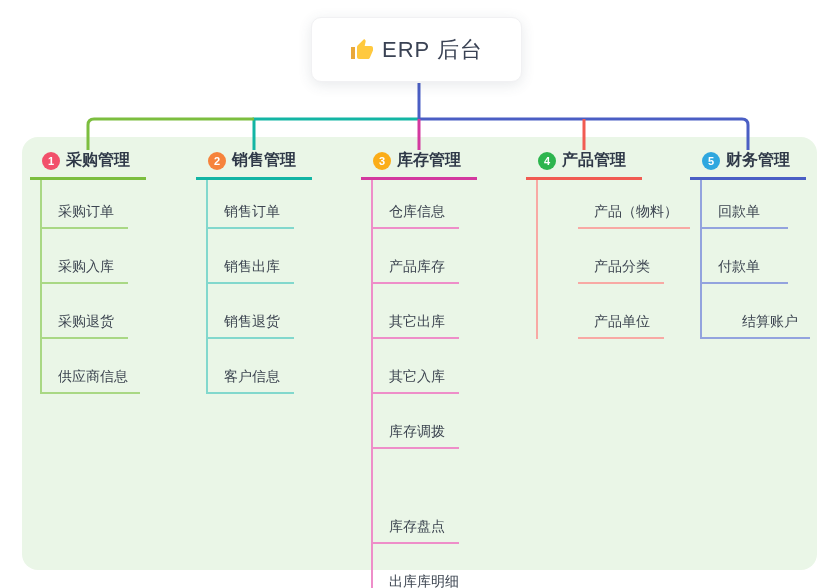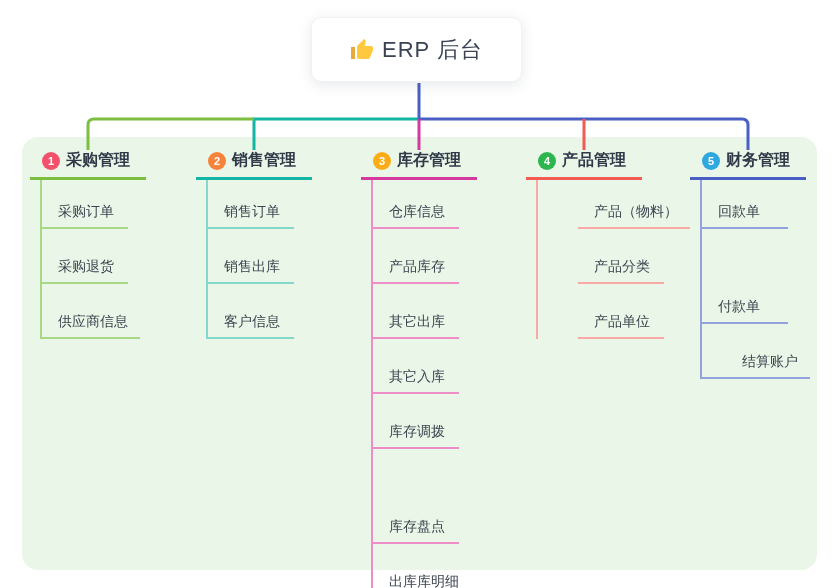--- a/index.html
+++ b/index.html
@@ -76,39 +76,45 @@
 <div class="branch b0">
   <div class="branch-title" style="border-bottom-color: rgb(124, 190, 63);">
     <span class="badge" style="background: rgb(242, 80, 107);">1</span>
     <span class="branch-label">采购管理</span>
   </div>
   <div class="children" style="border-left-color: rgb(169, 216, 132);">
       <div class="child" style="border-bottom-color: rgb(169, 216, 132);">
         <span class="child-label">采购订单</span>
       </div>
       <div class="child" style="border-bottom-color: rgb(169, 216, 132);">
+        <span class="child-label">采购入库</span>
+      </div>
+      <div class="child" style="border-bottom-color: rgb(169, 216, 132);">
         <span class="child-label">采购退货</span>
       </div>
       <div class="child" style="border-bottom-color: rgb(169, 216, 132);">
         <span class="child-label">供应商信息</span>
       </div>
     </div>
 </div>
 
 <div class="branch b1">
   <div class="branch-title" style="border-bottom-color: rgb(19, 181, 164);">
     <span class="badge" style="background: rgb(246, 131, 60);">2</span>
     <span class="branch-label">销售管理</span>
   </div>
   <div class="children" style="border-left-color: rgb(130, 216, 205);">
       <div class="child" style="border-bottom-color: rgb(130, 216, 205);">
         <span class="child-label">销售订单</span>
       </div>
       <div class="child" style="border-bottom-color: rgb(130, 216, 205);">
         <span class="child-label">销售出库</span>
+      </div>
+      <div class="child" style="border-bottom-color: rgb(130, 216, 205);">
+        <span class="child-label">销售退货</span>
       </div>
       <div class="child" style="border-bottom-color: rgb(130, 216, 205);">
         <span class="child-label">客户信息</span>
       </div>
     </div>
 </div>
 
 <div class="branch b2">
   <div class="branch-title" style="border-bottom-color: rgb(211, 57, 159);">
     <span class="badge" style="background: rgb(251, 173, 24);">3</span>
@@ -159,20 +165,20 @@
 
 <div class="branch b4">
   <div class="branch-title" style="border-bottom-color: rgb(74, 94, 196);">
     <span class="badge" style="background: rgb(47, 167, 223);">5</span>
     <span class="branch-label">财务管理</span>
   </div>
   <div class="children" style="border-left-color: rgb(147, 163, 222);">
       <div class="child" style="border-bottom-color: rgb(147, 163, 222);">
         <span class="child-label">回款单</span>
       </div>
-      <div class="child" style="border-bottom-color: rgb(147, 163, 222); margin-top: 40px;">
+      <div class="child" style="border-bottom-color: rgb(147, 163, 222);">
         <span class="child-label">付款单</span>
       </div>
       <div class="child" style="border-bottom-color: rgb(147, 163, 222); padding-left: 40px;">
         <span class="child-label">结算账户</span>
       </div>
     </div>
 </div>
 
 </body></html>

